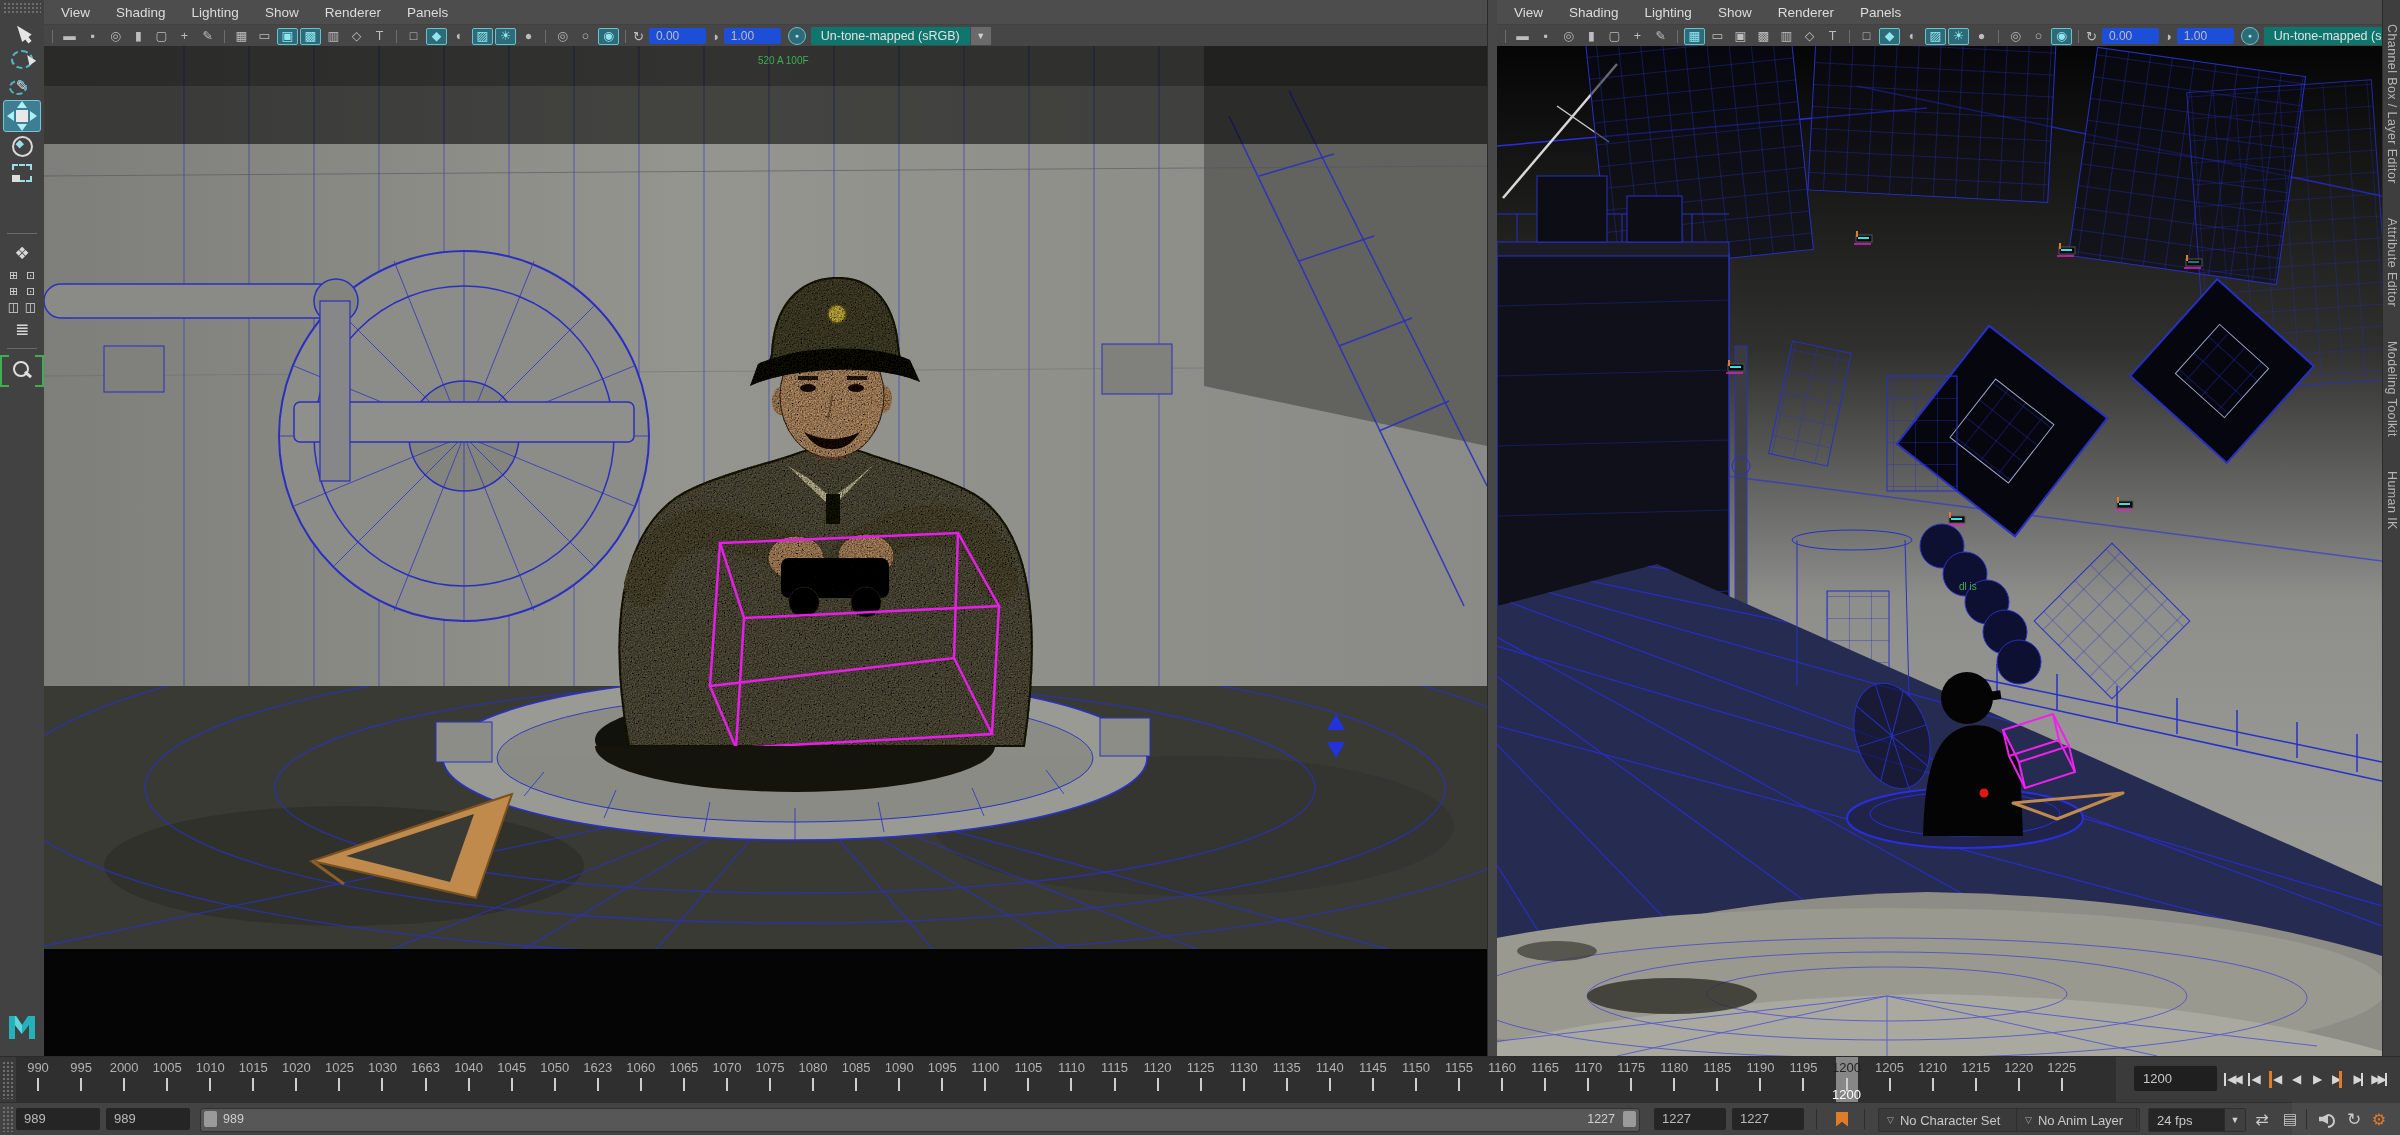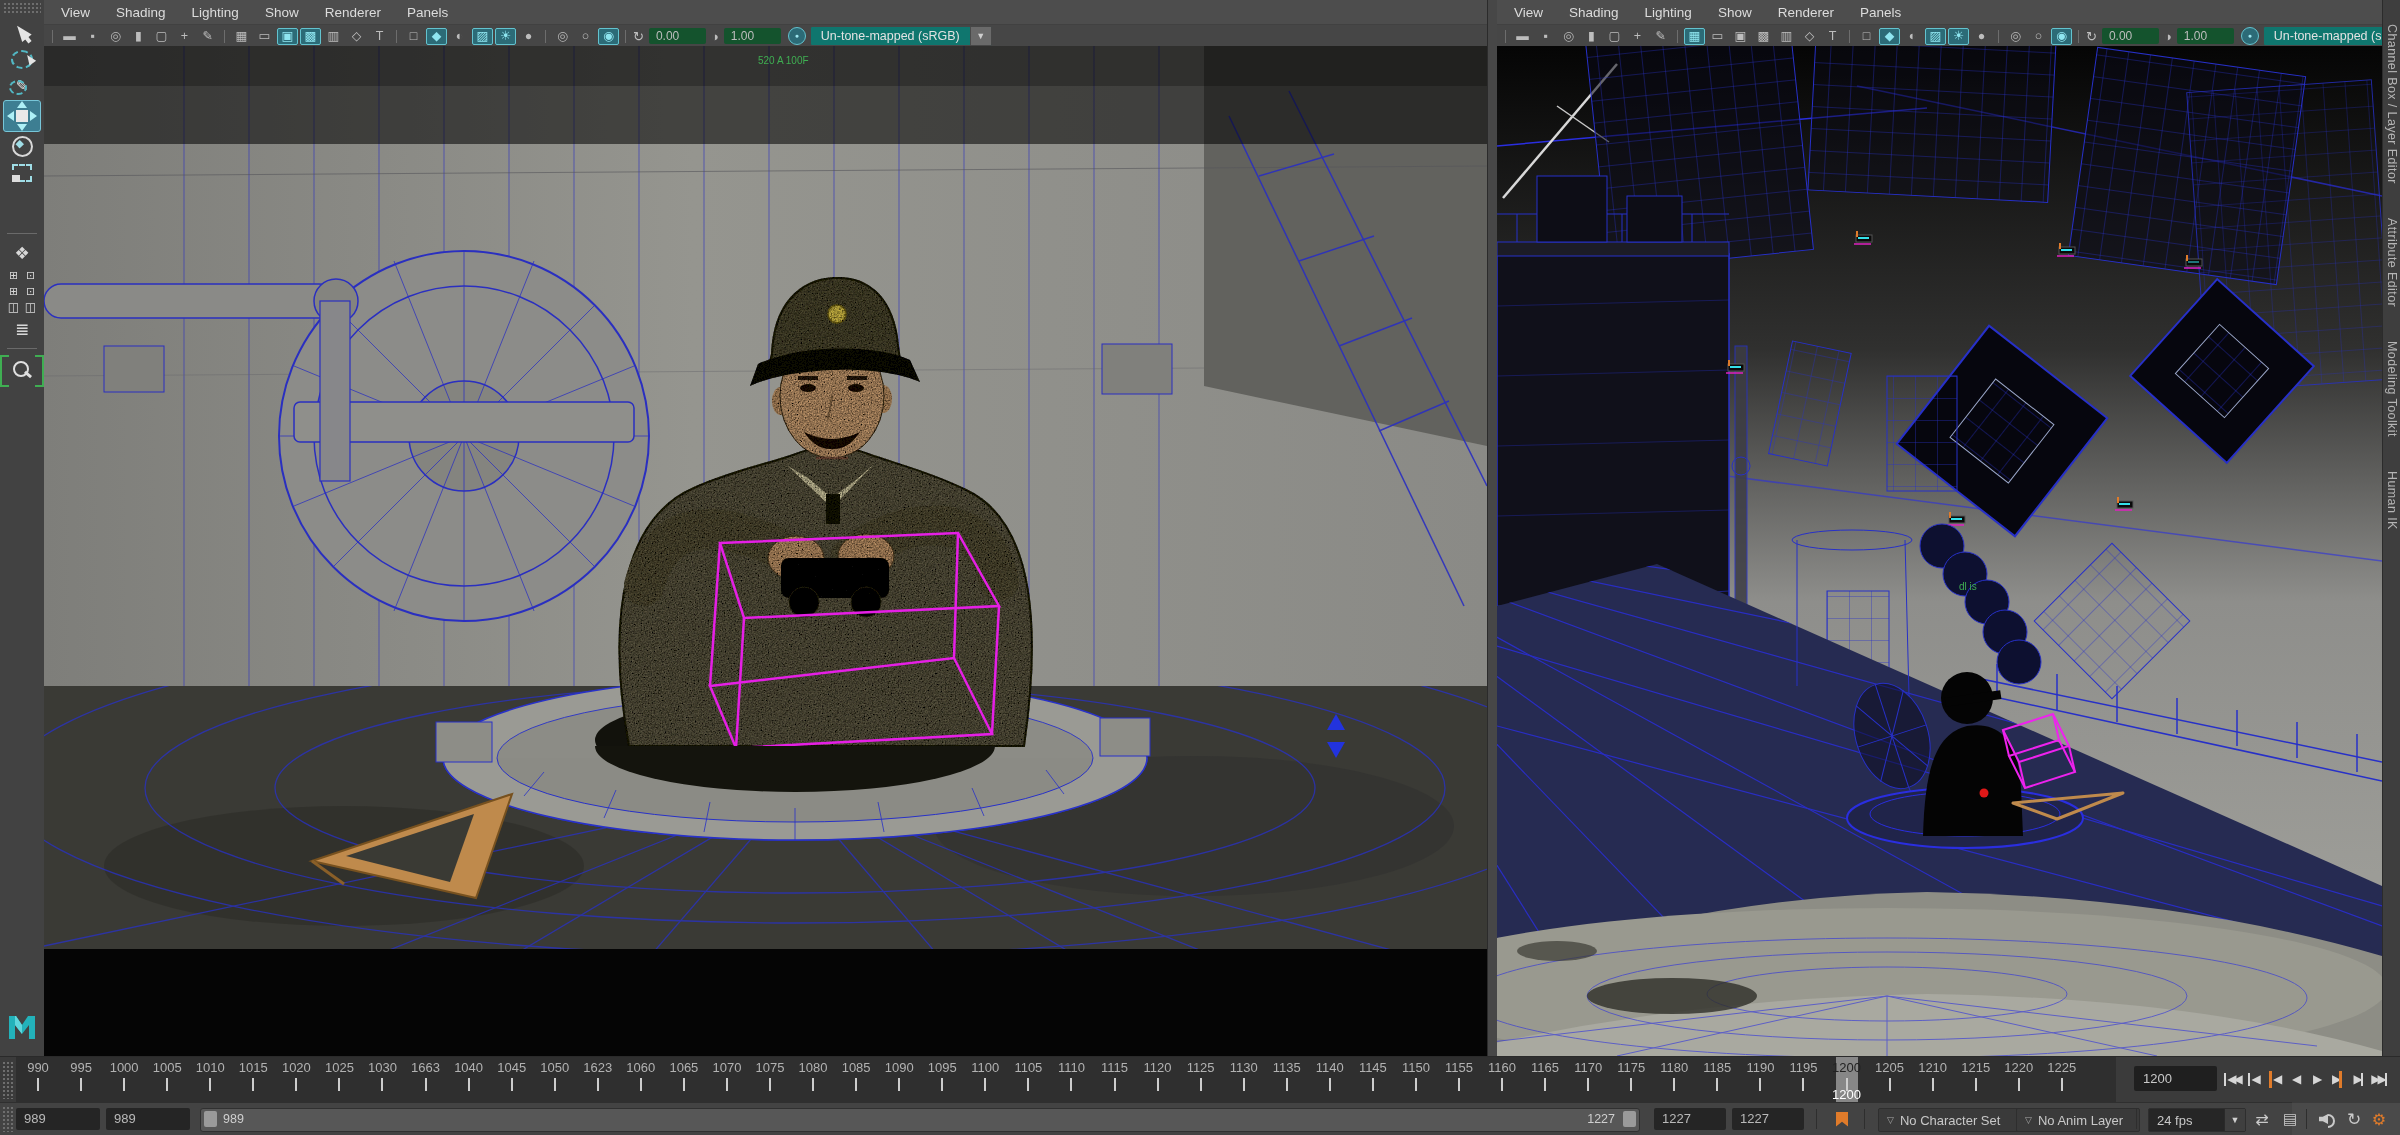--- a/index.html
+++ b/index.html
@@ -49,21 +49,21 @@
   .viewport{top:0;height:1056px;background:#4d4d4d;}
   #vp-left{left:44px;width:1443px;}
   #vp-right{left:1497px;width:885px;}
   .vp-menubar{position:absolute;left:0;top:0;right:0;height:24px;background:#4d4d4d;display:flex;align-items:center;padding-left:4px;}
   .vmenu-item{padding:0 13px;font-size:13.5px;color:#dcdcdc;cursor:default;}
   .vp-toolbar{position:absolute;left:0;top:24px;right:0;height:22px;background:#464646;border-top:1px solid #414141;
               display:flex;align-items:center;padding-left:3px;overflow:hidden;}
   .vicon{width:21px;height:17px;line-height:17px;text-align:center;font-size:12.5px;color:#bdbdbd;border-radius:2px;margin:0 1px;flex:none;}
   .vicon.act{background:#2c6b77;border:1px solid #63c3cf;color:#8fe6f0;height:15px;line-height:15px;width:19px;}
   .vsep{width:1px;height:13px;background:#6d6d6d;margin:0 5px;flex:none;}
-  .vfield{width:50px;height:16px;background:#14532d;border-radius:2px;color:#bdbdbd;font-size:12px;
+  .vfield{width:50px;height:16px;background:#1d4ed8;border-radius:2px;color:#bdbdbd;font-size:12px;
           line-height:16px;padding-left:7px;margin:0 3px;flex:none;}
   .vticon{color:#bdbdbd;font-size:13px;margin:0 2px;flex:none;}
   .vt-toggle{width:16px;height:16px;border-radius:50%;background:#2c6b77;border:1px solid #63c3cf;color:#9fe8f1;
              font-size:7px;text-align:center;line-height:15px;margin:0 4px;flex:none;}
   .vt-dropdown{height:18px;background:#0f766e;border:1px solid #474747;border-radius:2px;display:flex;align-items:center;flex:none;}
   .vt-dropdown .lbl{padding:0 10px;font-size:12.5px;color:#e2e2e2;white-space:nowrap;}
   .vt-dropdown .arr{width:20px;height:100%;background:#6a6a6a;color:#cfcfcf;font-size:9px;display:flex;align-items:center;justify-content:center;border-left:1px solid #4a4a4a;}
   .vp-scene{position:absolute;left:0;top:46px;right:0;height:1010px;background:#101010;overflow:hidden;}
   .vp-scene svg{display:block;}
   #vp-divider{left:1487px;top:0;width:10px;height:1056px;background:#474747;border-left:1px solid #2b2b2b;border-right:1px solid #2b2b2b;}
@@ -680,21 +680,21 @@
       <div id="tl-ticks">
           <div class="tl-tick" style="left: 22px;">
             <span class="num">990</span>
             <span class="line"></span>
           </div>
           <div class="tl-tick" style="left: 65.06px;">
             <span class="num">995</span>
             <span class="line"></span>
           </div>
           <div class="tl-tick" style="left: 108.12px;">
-            <span class="num">1000</span>
+            <span class="num">2000</span>
             <span class="line"></span>
           </div>
           <div class="tl-tick" style="left: 151.18px;">
             <span class="num">1005</span>
             <span class="line"></span>
           </div>
           <div class="tl-tick" style="left: 194.24px;">
             <span class="num">1010</span>
             <span class="line"></span>
           </div>

